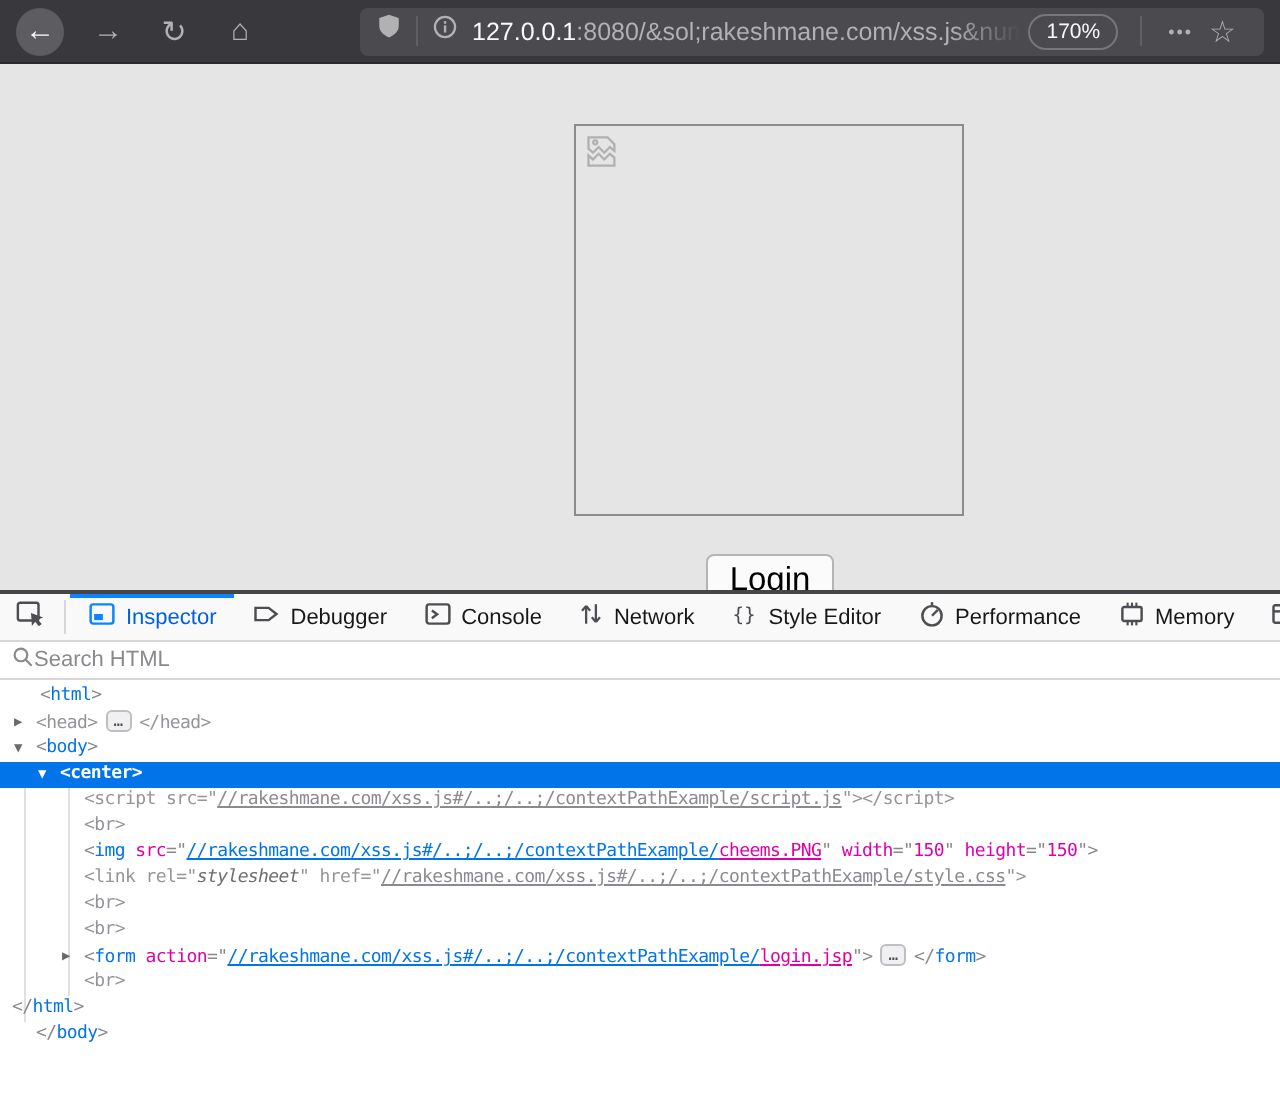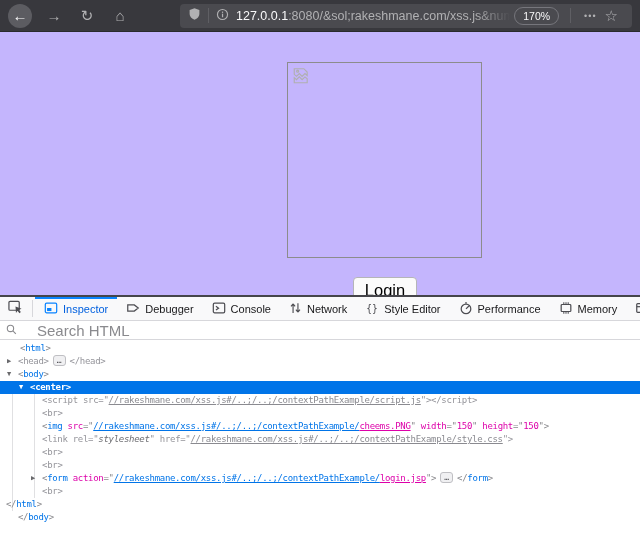--- a/index.html
+++ b/index.html
@@ -19,21 +19,21 @@
              font-size:12.5px; color:#b1b1b3; }
   .urltext .domain { color:#f9f9fa; }
   .urltext::after { content:""; position:absolute; right:0; top:0; bottom:0; width:34px;
                     background:linear-gradient(to right, rgba(74,74,79,0), #4a4a4f); }
   .zoompill { flex:0 0 auto; border:1px solid #76767c; border-radius:10px; color:#f9f9fa;
               font-size:10.5px; padding:2px 8px; margin:0 4px; }
   .dots { color:#b1b1b3; font-size:9px; letter-spacing:1px; flex:0 0 auto; padding:0 6px; }
   .star { color:#b1b1b3; font-size:15px; flex:0 0 auto; padding:0 6px 0 2px; }
 
   
-  .page { position:relative; width:640px; height:263px; background:#c4b5fd; overflow:hidden; }
+  .page { position:relative; width:640px; height:263px; background:#e5e5e5; overflow:hidden; }
   .imgbox { position:absolute; left:287px; top:30px; width:195px; height:196px;
             border:1px solid #8c8c8c; }
   .imgbox svg { margin:4px; }
   .loginbtn { position:absolute; left:353px; top:245px; width:64px; height:26px;
               background:#fbfbfb; border:1px solid #b5b5b8; border-radius:4px;
               font-size:16.5px; color:#000; text-align:center; line-height:24px; }
 
   .splitter { width:640px; height:2px; background:#45454a; }
 
   
@@ -42,22 +42,22 @@
   .picker { width:30px; display:flex; align-items:center; justify-content:center; flex:0 0 auto; }
   .tbsep { width:1px; background:#d7d7db; margin:3px 2px; flex:0 0 auto; }
   .dttab { display:flex; align-items:center; gap:5px; padding:0 9px; font-size:11px;
            color:#18181a; white-space:nowrap; flex:0 0 auto; position:relative; }
   .dttab.active { color:#0060df;align-items:center; }
   .dttab.active::before { content:""; position:absolute; left:0; right:0; top:0; height:2px; background:#0a84ff; }
   .dttab svg { flex:0 0 auto; }
 
   .searchbar { width:640px; height:19px; background:#fff; border-bottom:1px solid #d7d7db;
                display:flex; align-items:center; padding:0 6px; }
-  .searchbar input { border:0; outline:0; flex:1; font-size:15px; color:#38383d;
-                     font-family:"Liberation Sans", sans-serif; margin-left:20px; background:transparent; }
+  .searchbar input { border:0; outline:0; flex:1; font-size:11px; color:#38383d;
+                     font-family:"Liberation Sans", sans-serif; margin-left:0; background:transparent; }
   .searchbar input::placeholder { color:#8a8a8e; }
 
   
   .markup { position:relative; width:640px; height:218px; background:#fff; padding-top:2px;
             font-family:"DejaVu Sans Mono", monospace; font-size:9px; letter-spacing:-0.3px; }
   .mrow { position:relative; height:13px; line-height:13px; white-space:nowrap; }
   .mrow .arrow { position:absolute; font-size:7px; color:#6a6a6d; top:0; }
   .t { color:#0074e8; } .p,.q { color:#88888c; } .a { color:#dd00a9; } .v { color:#dd00a9; }
   .l { color:#0074e8; text-decoration:underline; }
   .lf { color:#dd00a9; text-decoration:underline; }

